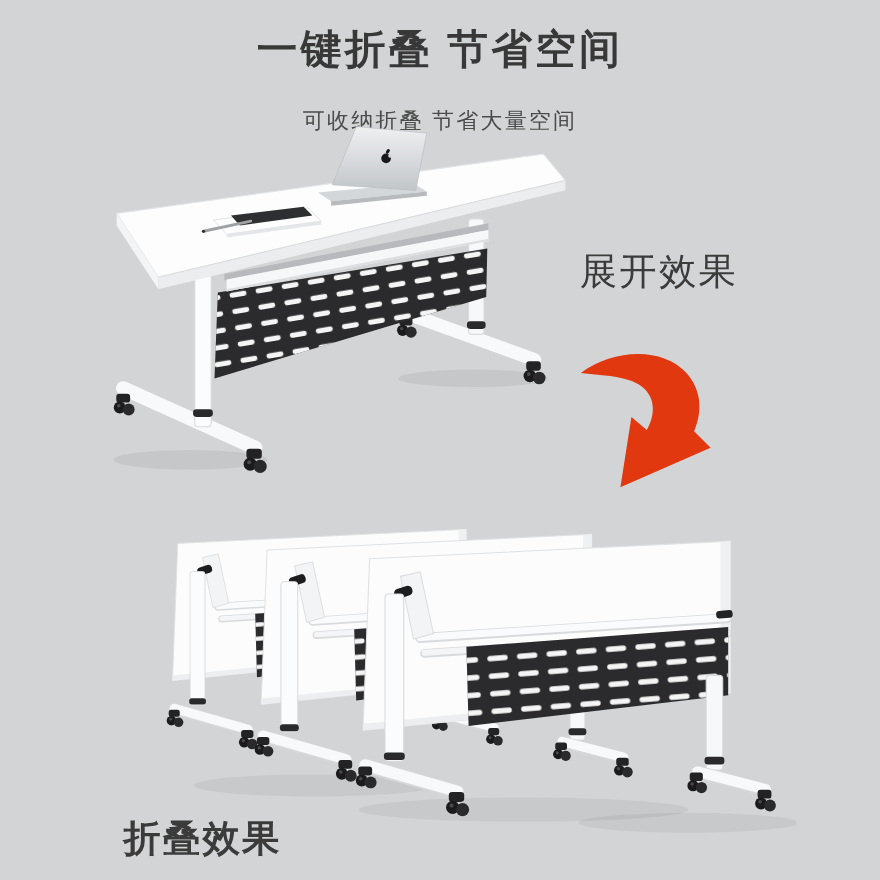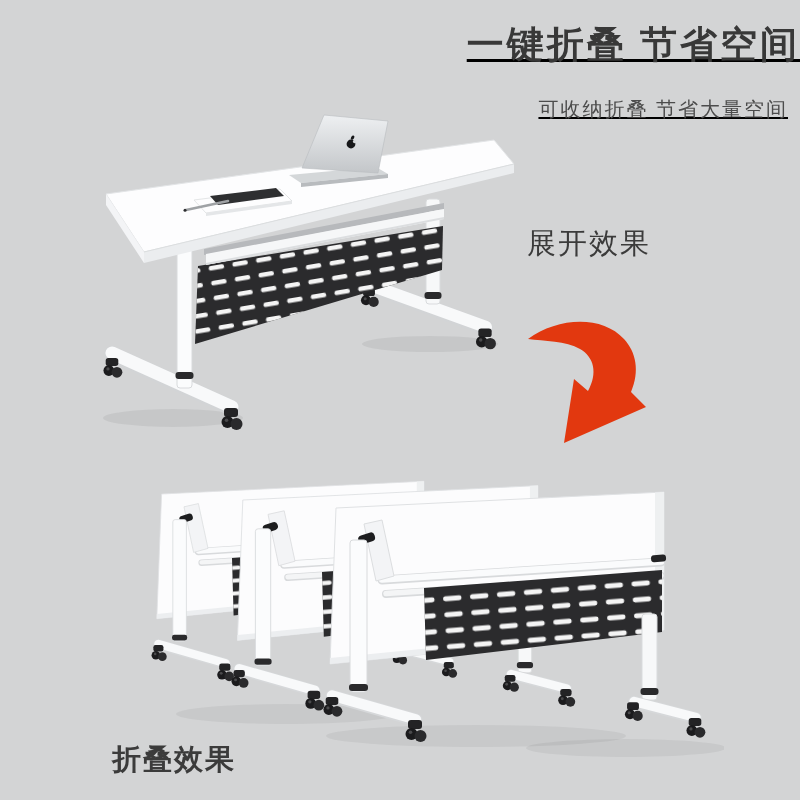--- a/index.html
+++ b/index.html
@@ -1,24 +1,24 @@
 <!DOCTYPE html>
 <html><head>
 <meta charset="utf-8">
 <style>
   html,body{margin:0;padding:0;}
   body{width:800px;height:800px;overflow:hidden;font-family:"Liberation Sans",sans-serif;}
   .canvas{position:relative;width:800px;height:800px;background:#d3d4d5;}
-  .hdr{position:absolute;top:0;left:0;width:800px;text-align:right;text-decoration:underline;}
+  .hdr{position:absolute;top:0;left:0;width:800px;text-align:center;}
   .title{margin:0;padding-top:20px;font-size:37px;font-weight:700;letter-spacing:3px;color:#383838;}
   .subtitle{margin:12px;padding-top:14px;font-size:20px;font-weight:400;letter-spacing:2px;color:#4c4c4c;}
   .fig{position:absolute;}
   .fig-expanded{left:58px;top:104px;width:462px;height:348px;}
   .fig-folded{left:146px;top:464px;width:578px;height:304px;}
-  .state-label{position:absolute;font-size:29px;letter-spacing:2px;color:#3b3b3b;}
+  .state-label{position:absolute;font-size:34px;letter-spacing:2px;color:#3b3b3b;}
   .label-expanded{left:527px;top:224px;font-weight:500;}
   .label-folded{left:112px;top:740px;font-weight:600;}
   .arrow-wrap{position:absolute;left:524px;top:313px;width:130px;height:136px;}
   svg{display:block;}
 </style>
 </head>
 <body>
 
 <div class="canvas">
 

